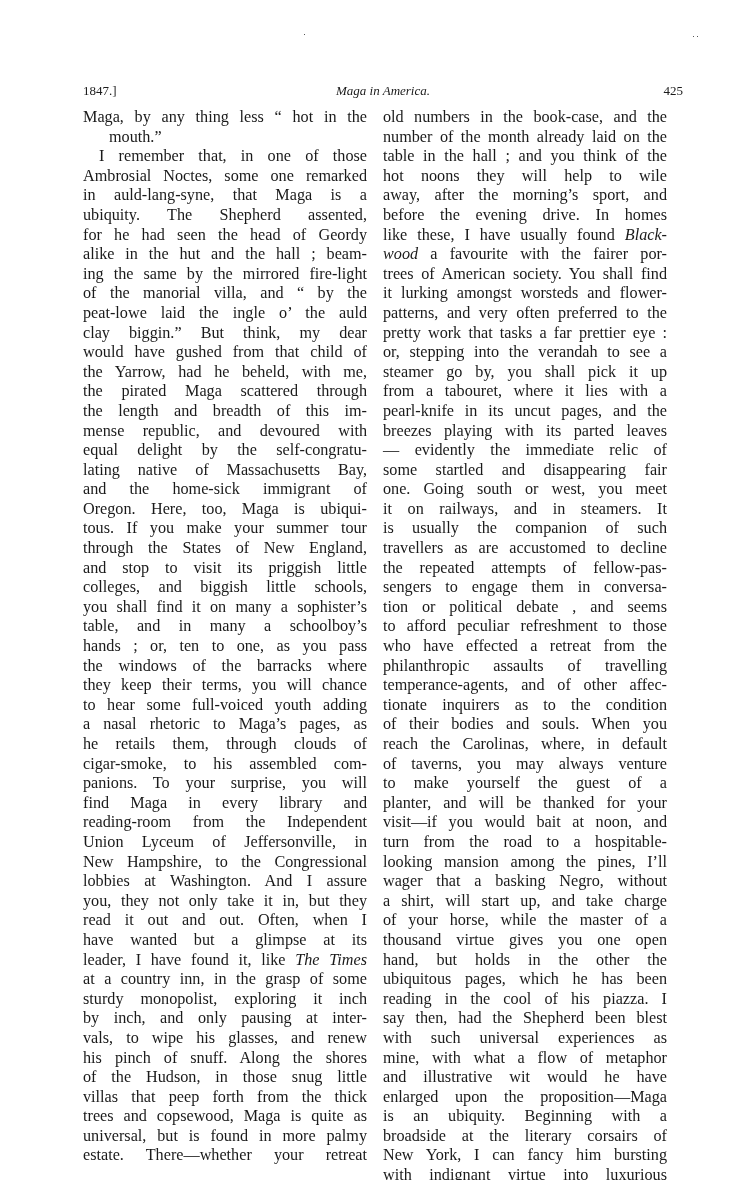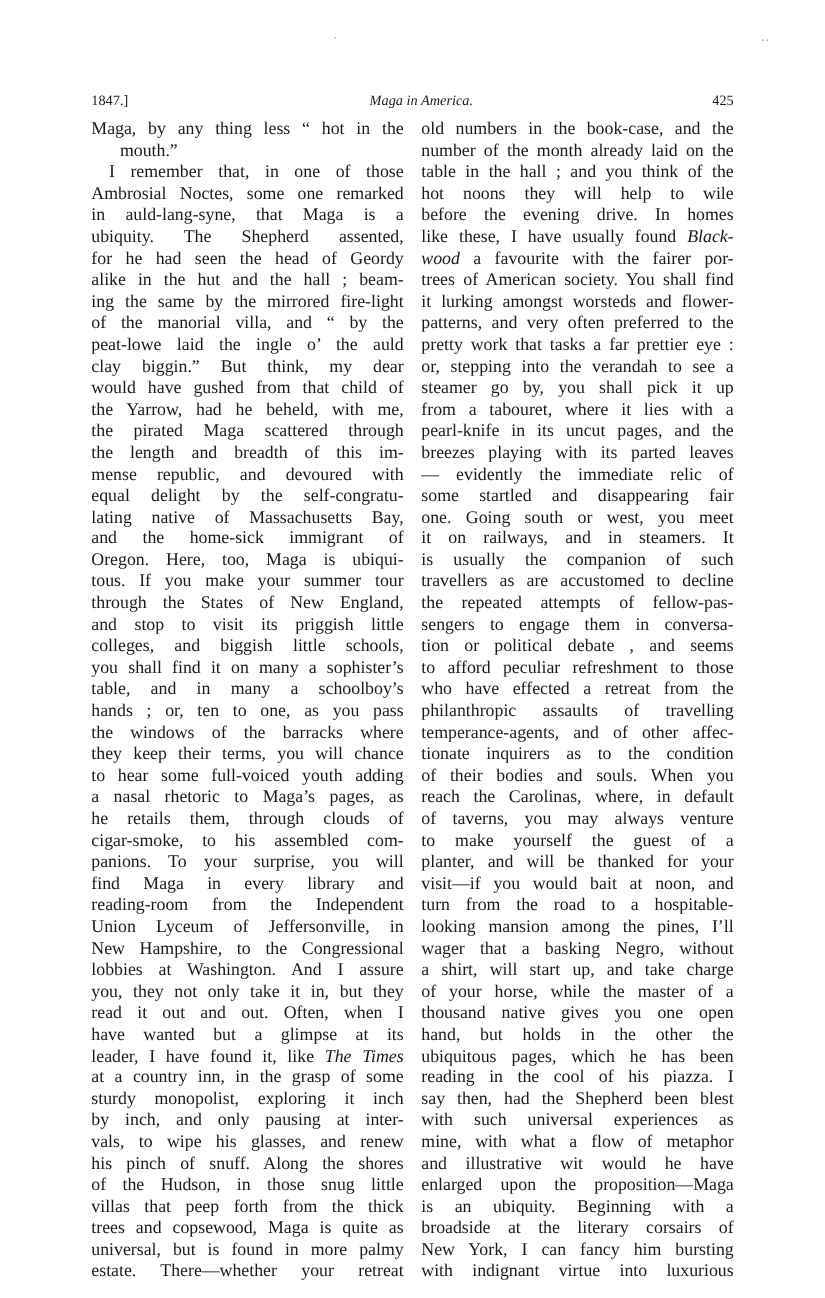--- a/index.html
+++ b/index.html
@@ -8,21 +8,21 @@
     font-family: "Liberation Serif", "DejaVu Serif", serif;
     color: #1a1a1a;
   }
   .speck { position: absolute; width: 1px; height: 1px; background: #555; }
   .header {
     position: absolute; top: 80px; left: 83px; width: 600px; height: 22px;
     font-size: 13px; line-height: 22px;
   }
   .header .year { position: absolute; left: 0; top: 0; }
   .header .title { position: absolute; left: 0; right: 0; text-align: center; font-style: italic; }
-  .header .page { position: absolute; right: 16px; top: 0; font-family: Liberation Serif, serif; }
+  .header .page { position: absolute; right: 0; top: 0; font-family: Liberation Serif, serif; }
   .col {
     position: absolute; top: 108px; width: 284px;
     font-size: 16.2px; line-height: 19.6px;
   }
   .col.left { left: 83px; }
   .col.right { left: 383px; }
   .line {
     display: block; white-space: nowrap; text-align: justify;
     text-align-last: justify; height: 19.6px; overflow: visible;
   }
@@ -97,20 +97,21 @@
     <span class="line"><span>villas that peep forth from the thick</span></span>
     <span class="line"><span>trees and copsewood, Maga is quite as</span></span>
     <span class="line"><span>universal, but is found in more palmy</span></span>
     <span class="line"><span>estate. There—whether your retreat</span></span>
   </div>
 <div class="col right" id="col-right">
     <span class="line"><span>old numbers in the book-case, and the</span></span>
     <span class="line"><span>number of the month already laid on the</span></span>
     <span class="line"><span>table in the hall ; and you think of the</span></span>
     <span class="line"><span>hot noons they will help to wile</span></span>
+    <span class="line"><span>away, after the morning’s sport, and</span></span>
     <span class="line"><span>before the evening drive. In homes</span></span>
     <span class="line"><span>like these, I have usually found </span><span class="it">Black-</span></span>
     <span class="line"><span class="it">wood</span><span> a favourite with the fairer por-</span></span>
     <span class="line"><span>trees of American society. You shall find</span></span>
     <span class="line"><span>it lurking amongst worsteds and flower-</span></span>
     <span class="line"><span>patterns, and very often preferred to the</span></span>
     <span class="line"><span>pretty work that tasks a far prettier eye :</span></span>
     <span class="line"><span>or, stepping into the verandah to see a</span></span>
     <span class="line"><span>steamer go by, you shall pick it up</span></span>
     <span class="line"><span>from a tabouret, where it lies with a</span></span>
@@ -134,21 +135,21 @@
     <span class="line"><span>reach the Carolinas, where, in default</span></span>
     <span class="line"><span>of taverns, you may always venture</span></span>
     <span class="line"><span>to make yourself the guest of a</span></span>
     <span class="line"><span>planter, and will be thanked for your</span></span>
     <span class="line"><span>visit—if you would bait at noon, and</span></span>
     <span class="line"><span>turn from the road to a hospitable-</span></span>
     <span class="line"><span>looking mansion among the pines, I’ll</span></span>
     <span class="line"><span>wager that a basking Negro, without</span></span>
     <span class="line"><span>a shirt, will start up, and take charge</span></span>
     <span class="line"><span>of your horse, while the master of a</span></span>
-    <span class="line"><span>thousand native gives you one open</span></span>
+    <span class="line"><span>thousand virtue gives you one open</span></span>
     <span class="line"><span>hand, but holds in the other the</span></span>
     <span class="line"><span>ubiquitous pages, which he has been</span></span>
     <span class="line"><span>reading in the cool of his piazza. I</span></span>
     <span class="line"><span>say then, had the Shepherd been blest</span></span>
     <span class="line"><span>with such universal experiences as</span></span>
     <span class="line"><span>mine, with what a flow of metaphor</span></span>
     <span class="line"><span>and illustrative wit would he have</span></span>
     <span class="line"><span>enlarged upon the proposition—Maga</span></span>
     <span class="line"><span>is an ubiquity. Beginning with a</span></span>
     <span class="line"><span>broadside at the literary corsairs of</span></span>

